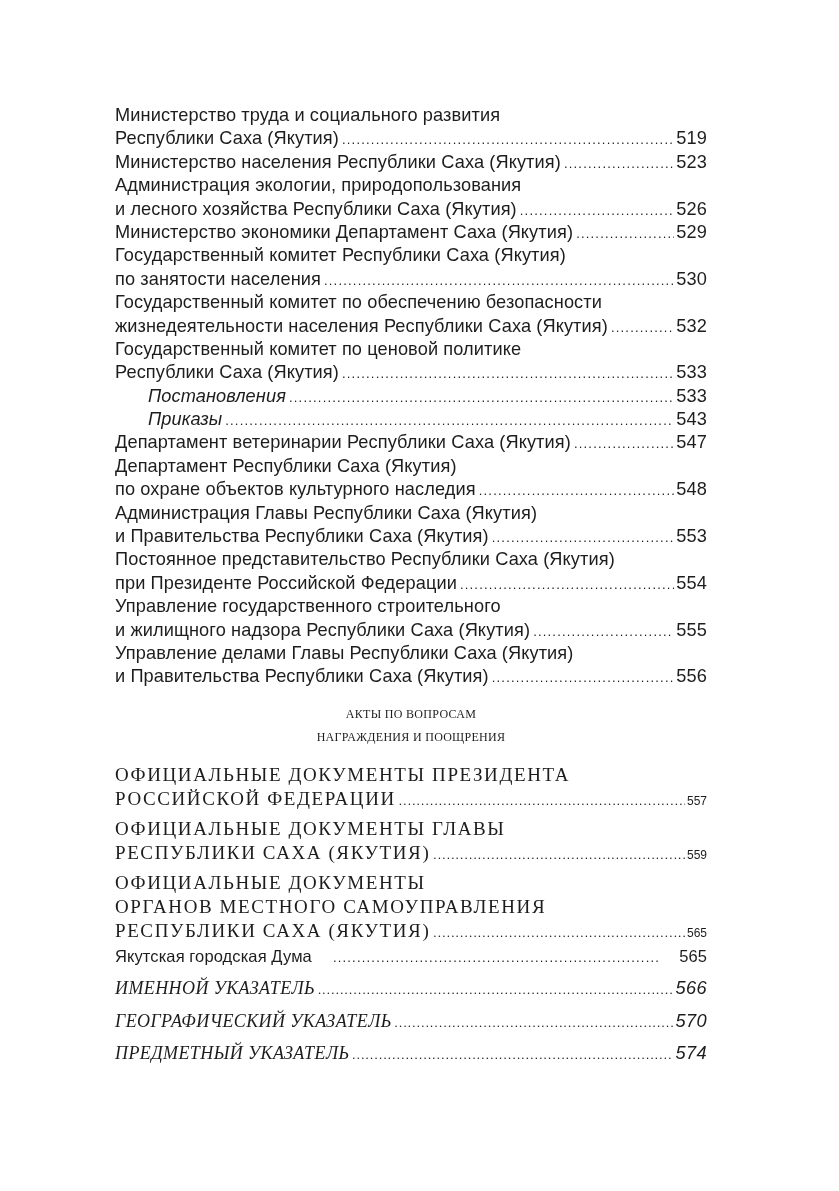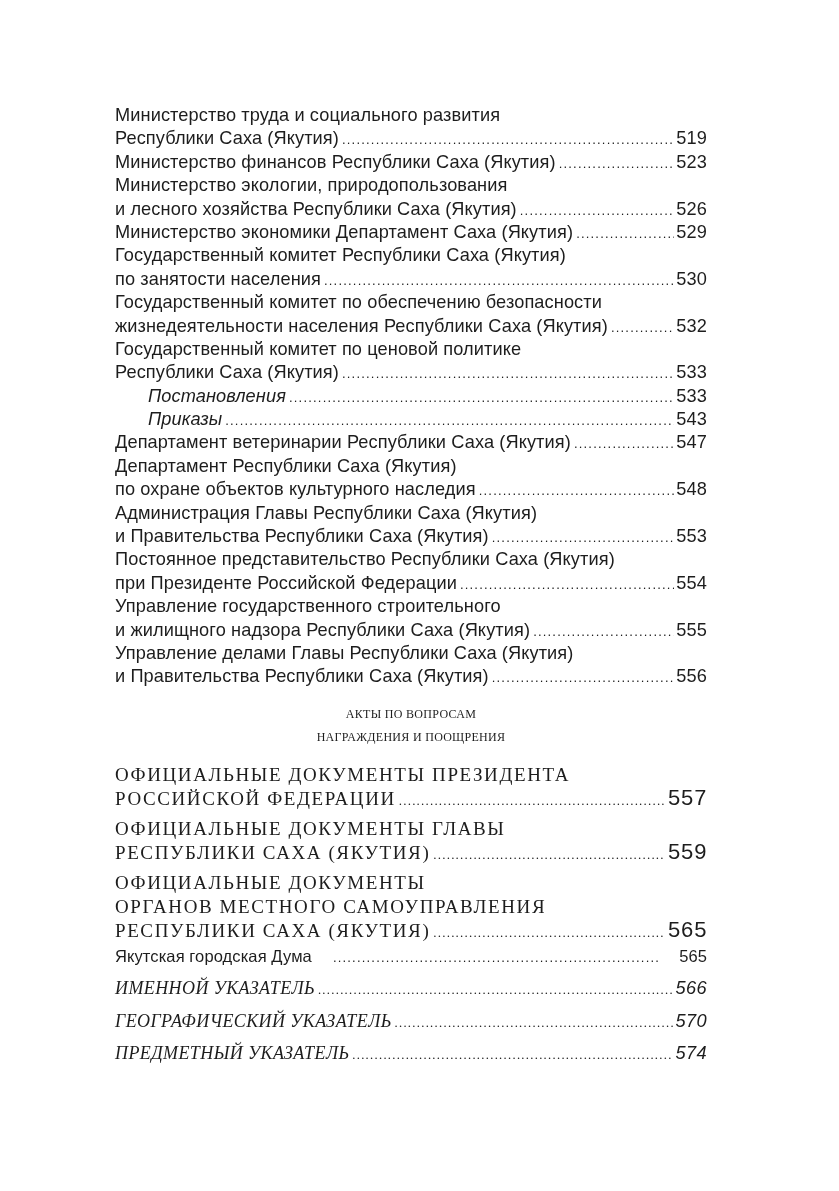--- a/index.html
+++ b/index.html
@@ -24,21 +24,21 @@
   }
   .line .num { flex: 0 0 auto; }
   .ind { padding-left: 33px; }
   .ital .txt { font-style: italic; }
   .heading {
     font-family: "Liberation Serif", "DejaVu Serif", serif; font-size: 12px; line-height: 23px;
     text-align: center; letter-spacing: 0.3px;
   }
   .heading-block { margin-top: 14px; margin-bottom: 14px; }
   .caps { font-family: "Liberation Serif", "DejaVu Serif", serif; font-size: 19px; letter-spacing: 1.6px; line-height: 24px; height: 24px; }
-  .caps .num { letter-spacing: 0; font-family: Liberation Mono, monospace; font-size: 22px; }
+  .caps .num { letter-spacing: 0; font-family: Liberation Sans, sans-serif; font-size: 12px; }
   .caps2 { font-family: "Liberation Serif", "DejaVu Serif", serif; font-size: 18px; letter-spacing: 0.4px; font-style: italic; }
   .caps2 .num { font-family: "Liberation Sans", sans-serif; font-size: 18.2px; }
   .small { font-size: 16.5px; gap: 18px; }
   .gap { height: 9px; }
   .gap-sm { height: 6px; }
 </style>
 </head>
 <body>
 
 <div class="page">
@@ -48,28 +48,28 @@
           <span class="txt">Министерство труда и социального развития</span>
         </div>
         <div class="line">
           <span class="txt">Республики Саха (Якутия)</span>
           <span class="dots"></span>
           <span class="num">519</span>
         </div>
       </div>
       <div>
         <div class="line">
-          <span class="txt">Министерство финансов Республики Саха (Якутия)</span>
+          <span class="txt">Министерство населения Республики Саха (Якутия)</span>
           <span class="dots"></span>
           <span class="num">523</span>
         </div>
       </div>
       <div>
         <div class="line">
-          <span class="txt">Министерство экологии, природопользования</span>
+          <span class="txt">Администрация экологии, природопользования</span>
         </div>
         <div class="line">
           <span class="txt">и лесного хозяйства Республики Саха (Якутия)</span>
           <span class="dots"></span>
           <span class="num">526</span>
         </div>
       </div>
       <div>
         <div class="line">
           <span class="txt">Министерство экономики Департамент Саха (Якутия)</span>

